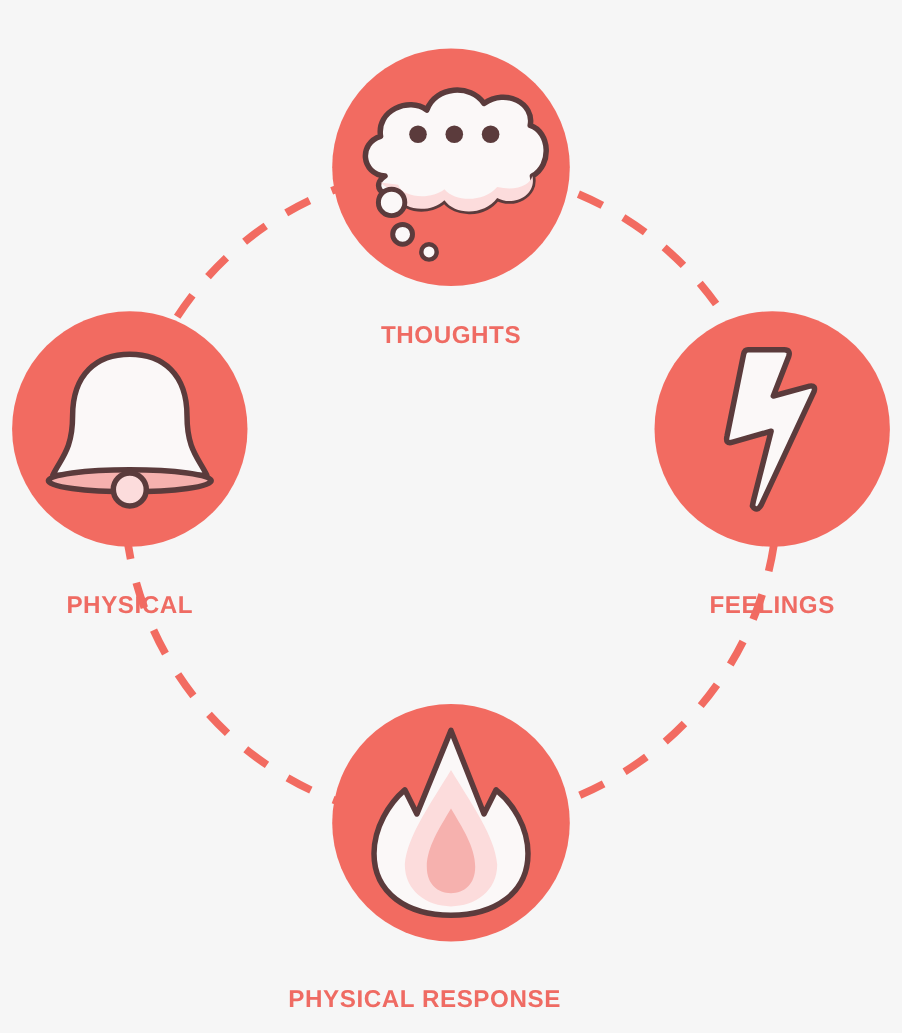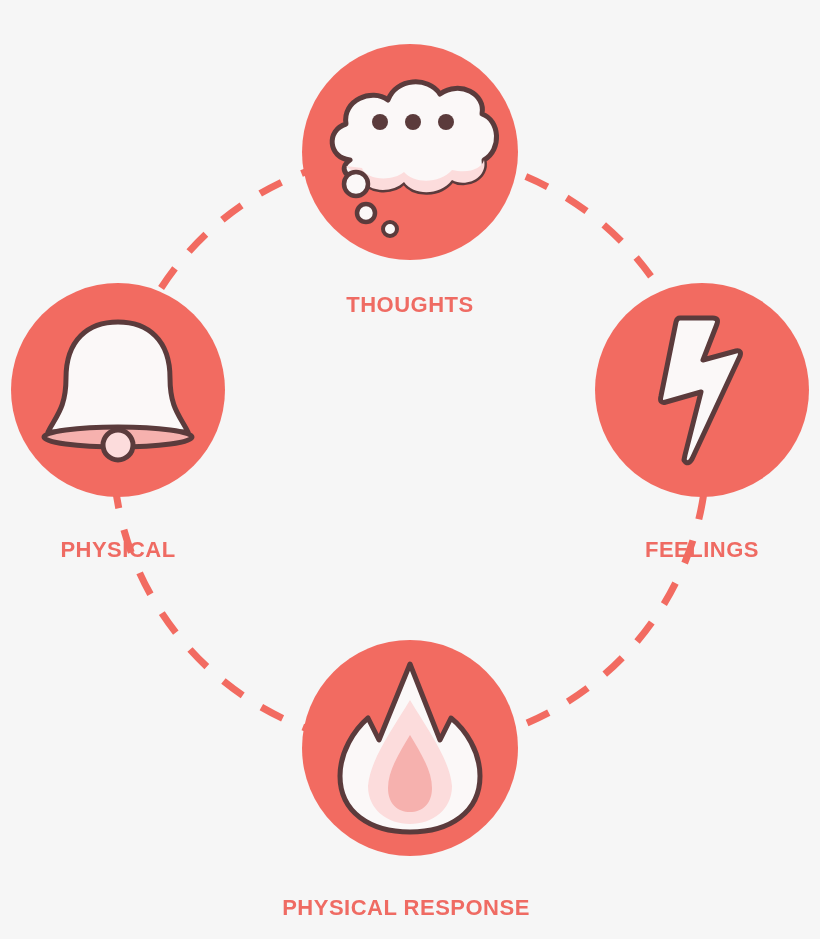--- a/index.html
+++ b/index.html
@@ -49,14 +49,14 @@
     <g>
       <path d="M410,664 L440,740 L451,718 C466,730 480,752 480,776 C480,812 450,832 410,832 C370,832 340,812 340,776 C340,752 354,730 368,718 L379,740 Z" fill="#fbf8f8" stroke="#5b3b3c" stroke-width="5" stroke-linejoin="round"></path>
       <path d="M410,700 C428,730 450,760 452,786 C452,810 432,824 410,824 C388,824 368,810 368,786 C370,760 392,730 410,700 Z" fill="#fcdcdc"></path>
       <path d="M410,735 C420,752 432,770 432,788 C432,804 422,812 410,812 C398,812 388,804 388,788 C388,770 400,752 410,735 Z" fill="#f6b1ae"></path>
     </g>
   </g>
 </svg>
 
 <div class="label" style="left:410px; top:292px;">THOUGHTS</div>
 <div class="label" style="left:702px; top:537px;">FEELINGS</div>
-<div class="label" style="left:406px; top:895px;">PHYSICAL RESPONSE</div>
+<div class="label" style="left:386px; top:895px;">PHYSICAL RESPONSE</div>
 <div class="label" style="left:118px; top:537px;">PHYSICAL</div>
 
 </body></html>

